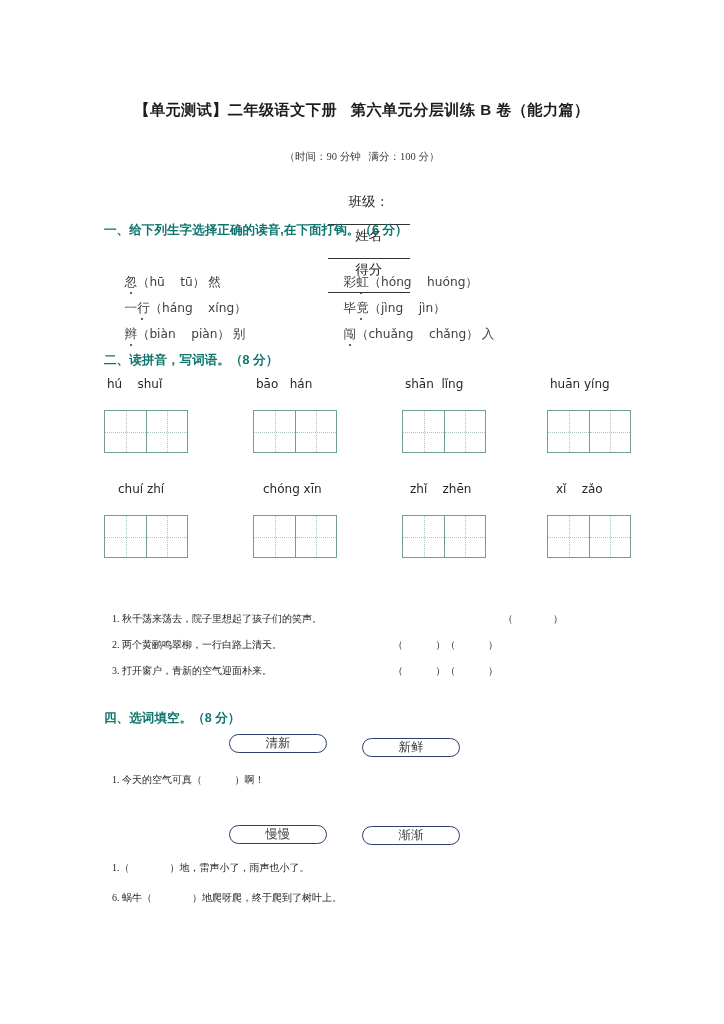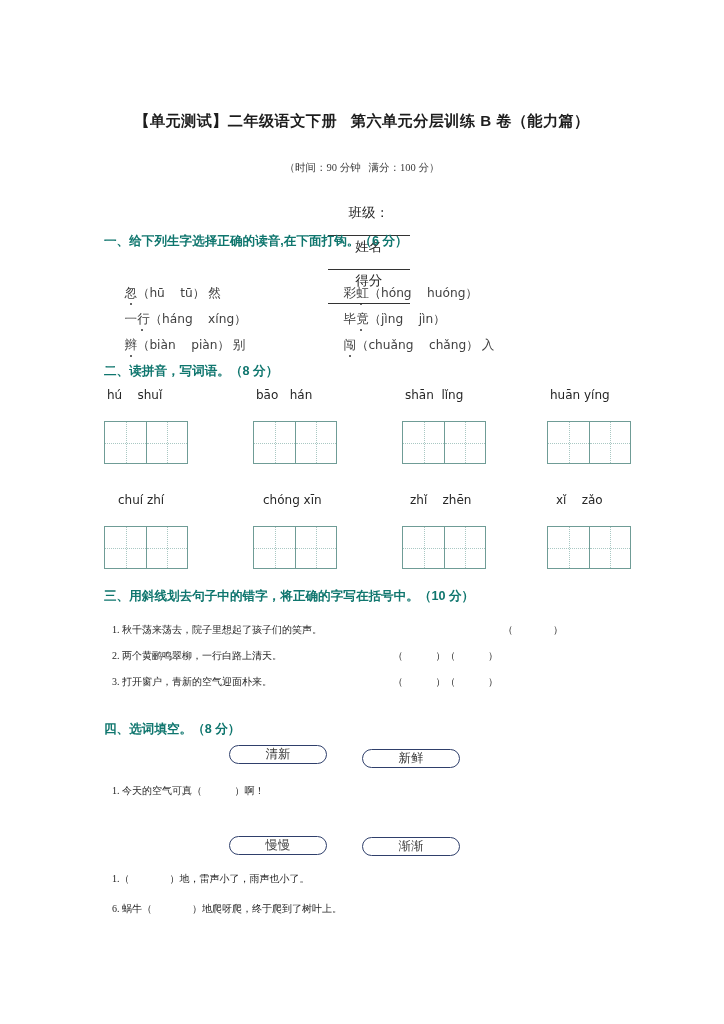--- a/index.html
+++ b/index.html
@@ -12,21 +12,20 @@
     height: 1024px;
     position: relative;
     font-family: "Liberation Serif", "DejaVu Serif", serif;
     color: #2b2b2b;
     overflow: hidden;
   }
   .page {
     position: absolute;
     inset: 0;
     padding: 12px;
-    margin-top: 11px;
   }
 
   
   .doc-title {
     position: absolute;
     top: 100px;
     left: 0;
     width: 724px;
     text-align: center;
     font-family: "Liberation Sans", "DejaVu Sans", sans-serif;
@@ -250,21 +249,20 @@
   </div>
   <div class="grid-group" style="top:515px; left:402px">
     <div class="grid-cell"></div>
     <div class="grid-cell"></div>
   </div>
   <div class="grid-group" style="top:515px; left:547px">
     <div class="grid-cell"></div>
     <div class="grid-cell"></div>
   </div>
 
-  <div class="sec-head" style="top:577px">三、用斜线划去句子中的错字，将正确的字写在括号中。（10 分）</div>
 
   <div class="sent" style="top:612px">1. 秋千荡来荡去，院子里想起了孩子们的笑声。</div>
   <div class="sent paren" style="top:612px; left:503px">（                ）</div>
 
   <div class="sent" style="top:638px">2. 两个黄鹂鸣翠柳，一行白路上清天。</div>
   <div class="sent paren" style="top:638px; left:393px">（             ）（             ）</div>
 
   <div class="sent" style="top:664px">3. 打开窗户，青新的空气迎面朴来。</div>
   <div class="sent paren" style="top:664px; left:393px">（             ）（             ）</div>
 

